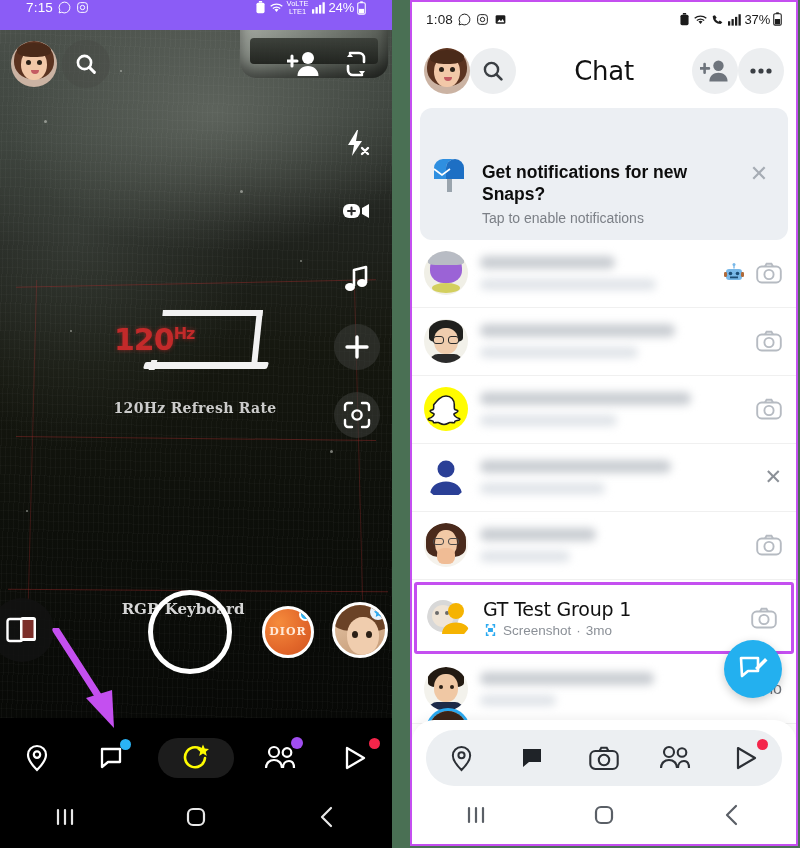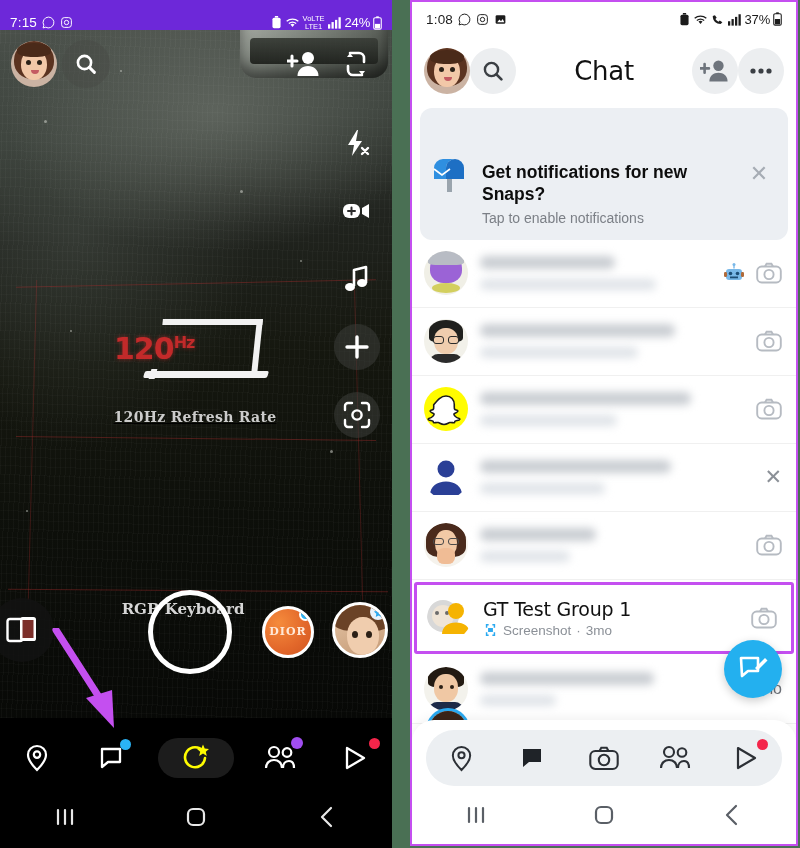--- a/index.html
+++ b/index.html
@@ -10,22 +10,22 @@
     overflow: hidden;
   }
   .screen { position: relative; width: 800px; height: 848px; background: #4a7054; }
 
   
   .left-panel {
     position: absolute; left: 0; top: 0; width: 392px; height: 848px;
     background: #000; overflow: hidden;
   }
   .lp-statusbar {
-    position: relative; height: 30px; background: #6d28d9; color: #fff;
-    display: flex; align-items: flex-end; padding: 0 10px; font-size: 13px; z-index: 6;
+    position: relative; height: 30px; background: #8b5cf6; color: #fff;
+    display: flex; align-items: flex-start; padding: 0 26px; font-size: 13px; z-index: 6;
   }
   .sb-left { display: flex; align-items: center; gap: 5px; }
   .sb-time { font-size: 13.5px; font-weight: 400; letter-spacing: .2px; }
   .sb-right { margin-left: auto; display: flex; align-items: center; gap: 3px; font-size: 12px; }
   .sb-pct { font-size: 13px; letter-spacing: -.2px; }
 
   
   .viewfinder {
     position: absolute; left: 0; top: 30px; width: 392px; height: 688px;
     overflow: hidden;
@@ -54,21 +54,21 @@
   .vf-line { position:absolute; background:rgba(156,42,42,.45); height:1px; }
   .vf-line.l1 { left:16px; top:253px; width:360px; transform:rotate(-1.2deg); }
   .vf-line.l2 { left:16px; top:408px; width:360px; transform:rotate(.6deg); }
   .vf-line.l3 { left:8px; top:560px; width:380px; transform:rotate(.4deg); }
   .vf-vline { position:absolute; background:rgba(156,42,42,.35); width:1px; top:250px; height:320px; }
   .vf-vline.v1 { left:32px; transform:rotate(1.5deg);}
   .vf-vline.v2 { left:358px; transform:rotate(-1.5deg);}
   .speck { position:absolute; background:rgba(225,228,220,.5); border-radius:50%; }
 
   
-  .hz-block { position:absolute; left:80px; top:313px; width:230px; text-align:center;text-decoration:underline; }
+  .hz-block { position:absolute; left:80px; top:304px; width:230px; text-align:center; }
   .hz-laptop { position:relative; width:150px; height:80px; margin:0 auto; }
   .hz-laptop .screen-out {
     position:absolute; left:40px; top:6px; width:100px; height:56px;
     border:6px solid #f2f2f2; border-left:0; border-bottom:0;
     transform: skewX(-6deg);
   }
   .hz-laptop .base {
     position:absolute; left:24px; top:58px; width:124px; height:7px;
     background:#f2f2f2; border-radius:2px; transform: skewX(-16deg);
   }

